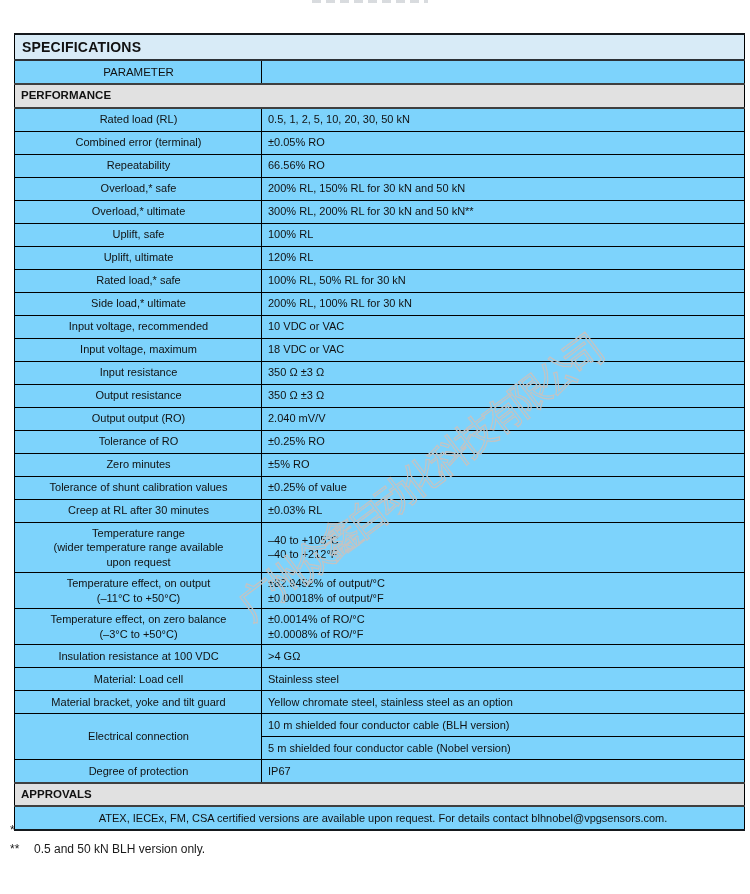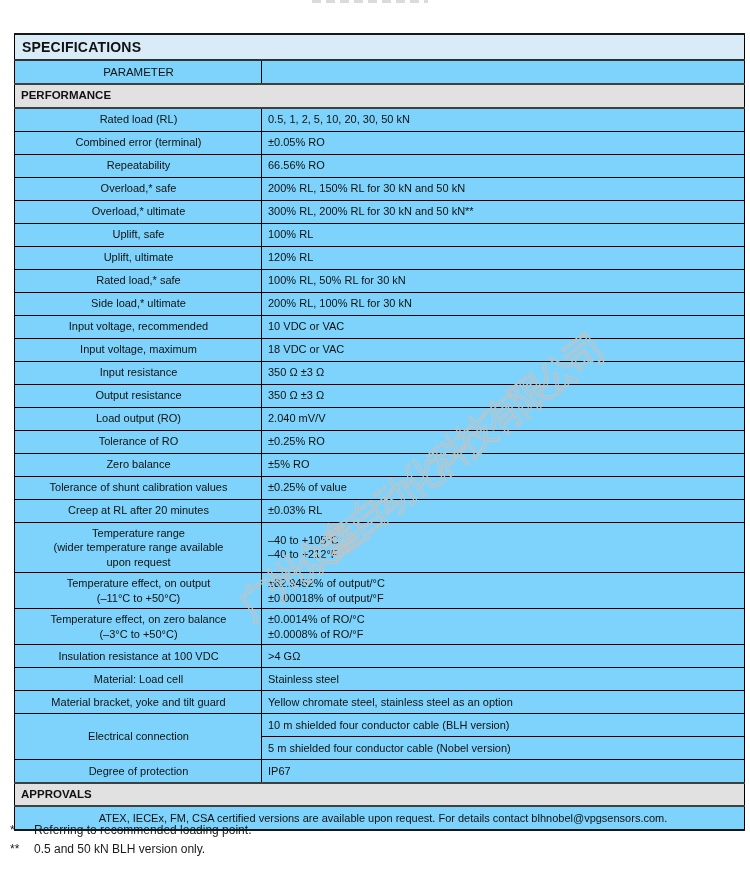--- a/index.html
+++ b/index.html
@@ -182,37 +182,37 @@
       </tr>
       <tr class="r">
         <td class="param">Input resistance</td>
         <td class="value">350 Ω ±3 Ω</td>
       </tr>
       <tr class="r">
         <td class="param">Output resistance</td>
         <td class="value">350 Ω ±3 Ω</td>
       </tr>
       <tr class="r">
-        <td class="param">Load output (RO)</td>
+        <td class="param">Output output (RO)</td>
         <td class="value">2.040 mV/V</td>
       </tr>
       <tr class="r">
         <td class="param">Tolerance of RO</td>
         <td class="value">±0.25% RO</td>
       </tr>
       <tr class="r">
-        <td class="param">Zero balance</td>
+        <td class="param">Zero minutes</td>
         <td class="value">±5% RO</td>
       </tr>
       <tr class="r">
         <td class="param">Tolerance of shunt calibration values</td>
         <td class="value">±0.25% of value</td>
       </tr>
       <tr class="r">
-        <td class="param">Creep at RL after 20 minutes</td>
+        <td class="param">Creep at RL after 30 minutes</td>
         <td class="value">±0.03% RL</td>
       </tr>
       <tr class="r">
         <td class="param">Temperature range
 (wider temperature range available
 upon request</td>
         <td class="value">–40 to +105°C
 –40 to +212°F</td>
       </tr>
       <tr class="r">
@@ -257,19 +257,18 @@
         <td colspan="2">ATEX, IECEx, FM, CSA certified versions are available upon request. For details contact blhnobel@vpgsensors.com.</td>
       </tr>
     </tbody>
 </table>
 
 <div class="watermark">广州众鑫自动化科技有限公司</div>
 
 <div class="footnotes">
   <div class="footnote-line">
     <span class="footnote-mark">*</span>
-    <span class="footnote-text">Referring to recommended loading point.</span>
   </div>
   <div class="footnote-line">
     <span class="footnote-mark">**</span>
     <span class="footnote-text">0.5 and 50 kN BLH version only.</span>
   </div>
 </div>
 
 </body></html>

